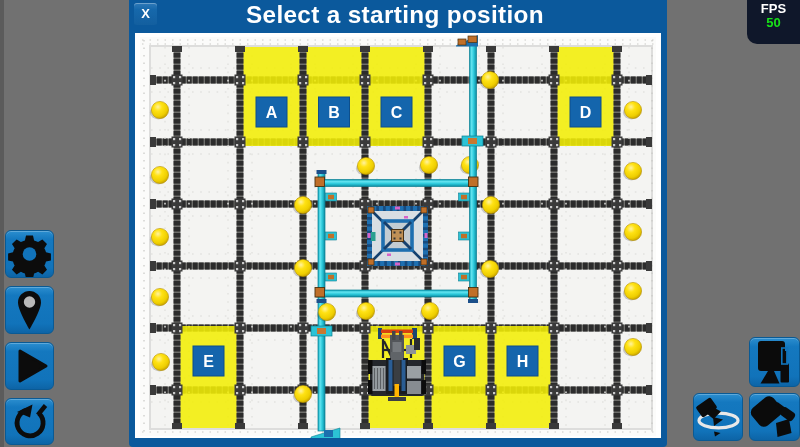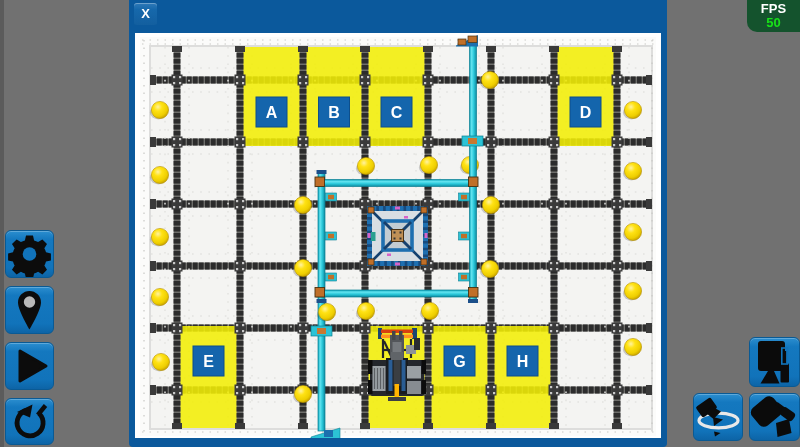--- a/index.html
+++ b/index.html
@@ -4,20 +4,21 @@
 body{width:800px;height:447px;position:relative;background:#717171;overflow:hidden;
  font-family:"Liberation Sans",sans-serif;}
 .btn{position:absolute;background:linear-gradient(180deg,#2b8ecf 0%,#1478bf 18%,#1173ba 80%,#0d64a6 100%);
  border:1px solid #0a5a94;border-radius:6px;box-shadow:inset 0 1px 0 rgba(255,255,255,.25);}
 </style></head><body>
 
 <div style="position:absolute;left:0;top:0;width:4px;height:447px;background:#5b5b5b;"></div>
 
 <div style="position:absolute;left:129px;top:0;width:538px;height:447px;background:#0b599c;border-radius:0 0 4px 4px;">
 
+<div style="position:absolute;left:-3px;top:0;width:538px;height:33px;text-align:center;color:#fff;font-size:24.3px;font-weight:bold;line-height:29px;letter-spacing:0.35px;">Select a starting position</div>
 
 <div style="position:absolute;left:5px;top:3px;width:23px;height:22px;background:linear-gradient(180deg,#2f7ab8 0%,#1668ab 30%,#135f9f 100%);border-radius:3px;color:#fff;font-weight:bold;font-size:13px;text-align:center;line-height:22px;box-shadow:inset 0 1px 0 rgba(255,255,255,.3);">X</div>
 
 <div style="position:absolute;left:6px;top:33px;width:526px;height:405px;background:#fff;overflow:hidden;"><svg width="526" height="408" viewBox="135 33 526 408">
 <defs>
 <radialGradient id="ballg" cx="38%" cy="32%" r="75%">
  <stop offset="0%" stop-color="#fff2a0"></stop>
             <stop offset="32%" stop-color="#ffe214"></stop>
  <stop offset="72%" stop-color="#eece00"></stop>
             <stop offset="100%" stop-color="#bd9600"></stop>
@@ -674,21 +675,21 @@
 <text x="459.5" y="367" font-family="Liberation Sans, sans-serif" font-size="16" font-weight="bold" fill="#ffffff" text-anchor="middle">G</text>
         </g>
 
 <g>
           <rect x="507" y="346" width="31" height="30" fill="#1465ac" stroke="#0d4f8c" stroke-width="1"></rect>
 <text x="522.5" y="367" font-family="Liberation Sans, sans-serif" font-size="16" font-weight="bold" fill="#ffffff" text-anchor="middle">H</text>
         </g>
 </svg></div>
 </div>
 
-<div style="position:absolute;left:747px;top:0;width:53px;height:32px;background:#14532d;border-radius:0 0 0 10px;text-align:center;">
+<div style="position:absolute;left:747px;top:0;width:53px;height:44px;background:#0f172a;border-radius:0 0 0 10px;text-align:center;">
 <div style="color:#fff;font-weight:bold;font-size:13px;line-height:14px;margin-top:2px;">FPS</div>
 <div style="color:#18e018;font-weight:bold;font-size:13px;line-height:13px;">50</div>
   </div>
 
 <div class="btn" style="left:5px;top:230px;width:47px;height:46px;">
 <svg width="47" height="46" viewBox="0 0 47 46">
       <g fill="#0c0c0c">
 <path d="M20 4.5 h7 l1.1 4.9 a14.8 14.8 0 0 1 4 1.65 l4.3-2.65 4.6 4.6 -2.65 4.3 a14.8 14.8 0 0 1 1.65 4 l4.9 1.1 v7 l-4.9 1.1 a14.8 14.8 0 0 1 -1.65 4 l2.65 4.3 -4.6 4.6 -4.3-2.65 a14.8 14.8 0 0 1 -4 1.65 l-1.1 4.9 h-7 l-1.1-4.9 a14.8 14.8 0 0 1 -4-1.65 l-4.3 2.65 -4.6-4.6 2.65-4.3 a14.8 14.8 0 0 1 -1.65-4 l-4.9-1.1 v-7 l4.9-1.1 a14.8 14.8 0 0 1 1.65-4 l-2.65-4.3 4.6-4.6 4.3 2.65 a14.8 14.8 0 0 1 4-1.65 z"></path>
 </g>
       <circle cx="23.5" cy="23" r="6.8" fill="#1173ba"></circle>

